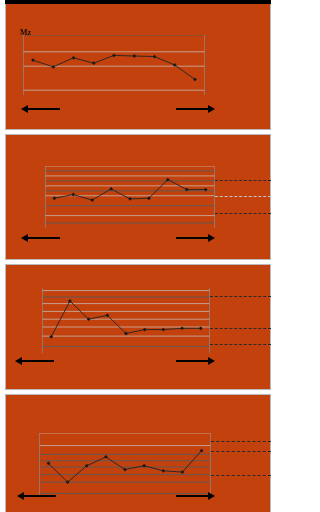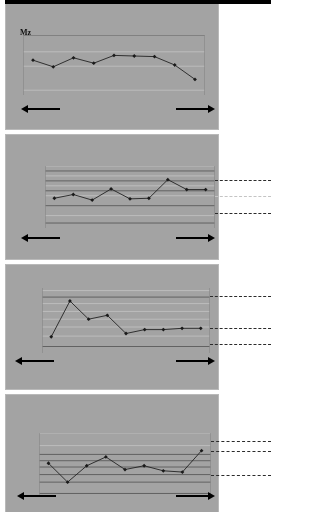--- a/index.html
+++ b/index.html
@@ -10,23 +10,23 @@
     overflow:hidden;
     position:relative;
   }
   .topbar{
     position:absolute;left:5px;top:0px;width:266px;height:4px;
     background:#000000;
   }
   .panel{
     position:absolute;left:5px;
     border:1px solid #b9b9b9;
-    background:#a3a3a3;
+    background:#c2410c;
     box-sizing:border-box;
-    width:214px;
+    width:266px;
   }
   #panel-1{top:4px;height:126px;border-top:none;}
   #panel-2{top:134px;height:126px;}
   #panel-3{top:264px;height:126px;}
   #panel-4{top:394px;height:118px;border-bottom:none;}
 
   .chartwrap{position:absolute;}
   .plot{position:absolute;left:0;top:0;width:100%;height:100%;}
 
   .axis-label{

